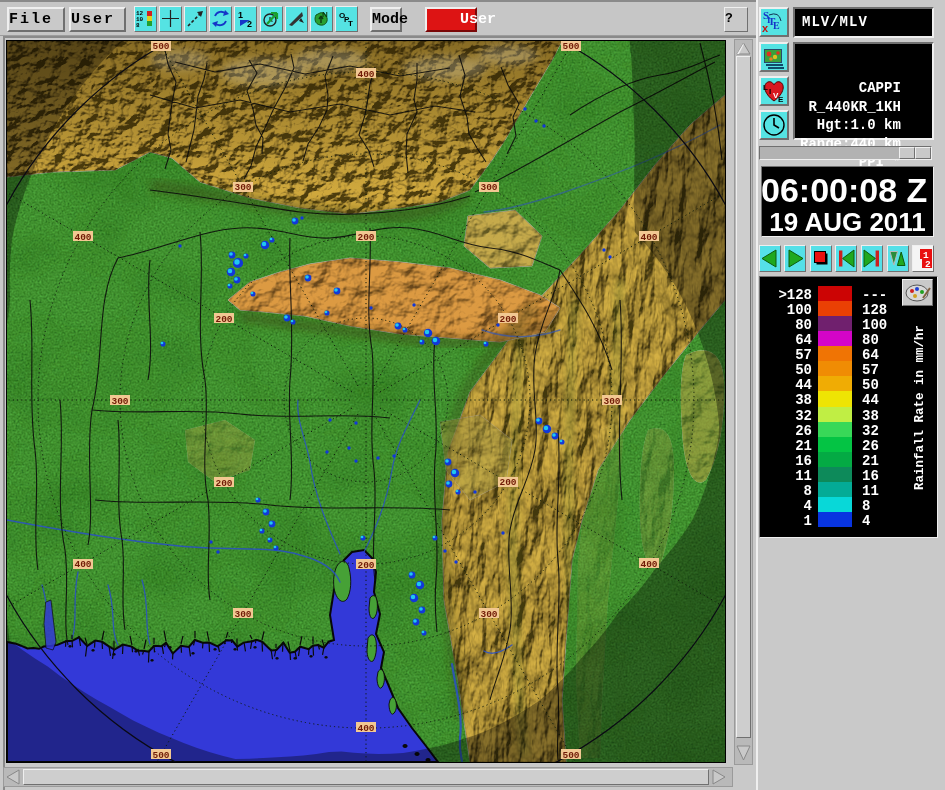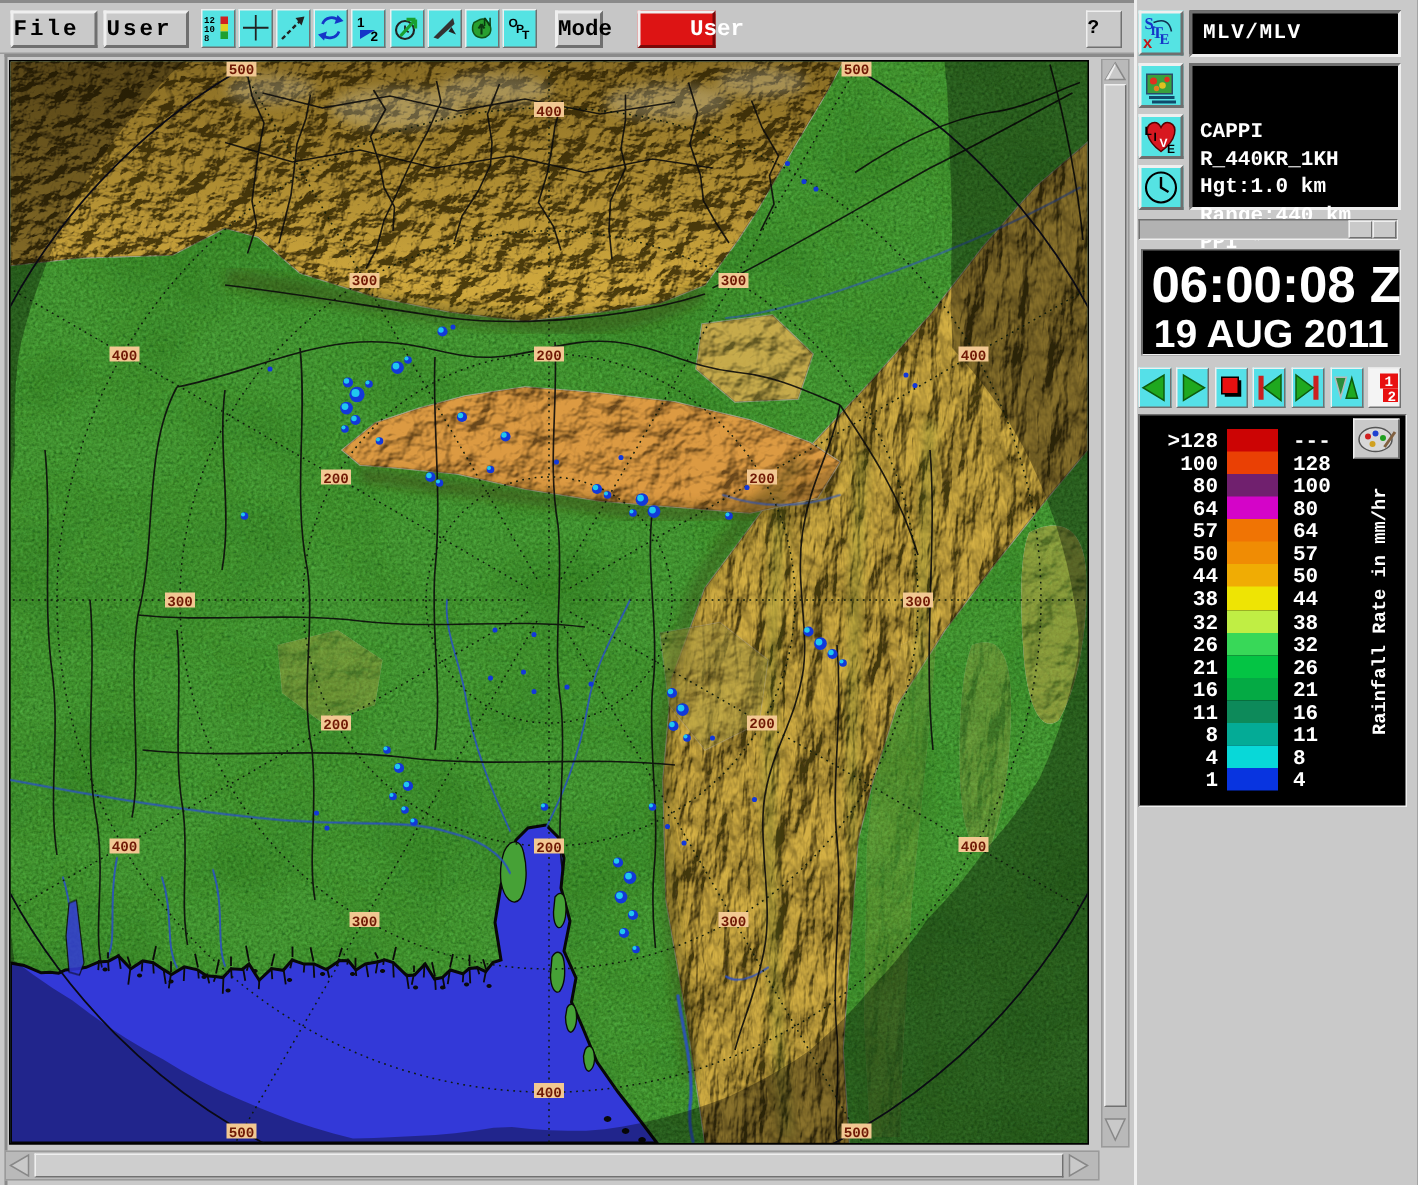--- a/index.html
+++ b/index.html
@@ -2,21 +2,21 @@
 <html><head><meta charset="utf-8">
 <style>
 html,body{margin:0;padding:0;width:945px;height:790px;overflow:hidden;background:#c9c9c9;}
 *{box-sizing:border-box;}
 body{font-family:"Liberation Sans",sans-serif;position:relative;}
 .raised{border-top:2px solid #efefef;border-left:2px solid #efefef;border-right:2px solid #6f6f6f;border-bottom:2px solid #6f6f6f;background:#c9c9c9;}
 .raised1{border-top:1px solid #efefef;border-left:1px solid #efefef;border-right:1px solid #707070;border-bottom:1px solid #707070;background:#c9c9c9;}
 .sunken{border-top:2px solid #707070;border-left:2px solid #707070;border-right:2px solid #efefef;border-bottom:2px solid #efefef;}
 .abs{position:absolute;}
 .btnlbl{font-weight:bold;font-size:15px;color:#000;text-align:left;font-family:"Liberation Mono",monospace;letter-spacing:2px;}
-.mono{font-family:"Liberation Mono",monospace;font-weight:bold;color:#fff;}
+.mono{font-family:"Liberation Mono",monospace;font-weight:bold;color:#fff;text-align:right;}
 </style></head>
 <body>
 
 <div class="abs" style="left:0;top:0;width:756px;height:36px;background:#c6c6c6;border-top:2px solid #8a8a8a;border-bottom:1px solid #9c9c9c;"></div>
 <div class="abs raised btnlbl" style="left:7px;top:7px;width:58px;height:25px;line-height:21px;">File</div>
 <div class="abs raised btnlbl" style="left:69px;top:7px;width:57px;height:25px;line-height:21px;">User</div>
 <div class="abs raised1" style="left:134.0px;top:6px;width:23px;height:26px;background:#55e3e3;padding:2px 1px 1px 1px;"><svg width="19" height="19">
       <g font-size="6" font-weight="bold" fill="#000" font-family="Liberation Mono">
         <text x="0" y="6">12</text>
         <text x="0" y="12">10</text>
@@ -450,21 +450,21 @@
 R_440KR_1KH
 Hgt:1.0 km
 Range:440 km
 PPI_*</div>
 
 <div class="abs sunken" style="left:759px;top:146px;width:173px;height:14px;background:#b2b2b2;border-width:1px;"></div>
 <div class="abs raised1" style="left:899px;top:147px;width:16px;height:12px;"></div>
 <div class="abs raised1" style="left:915px;top:147px;width:16px;height:12px;"></div>
 
 <div class="abs sunken" style="left:761px;top:166px;width:173px;height:71px;background:#000;border-width:1px;"></div>
-<div class="abs" style="left:761px;top:171px;width:173px;text-align:right;color:#fff;font-weight:bold;font-size:34px;letter-spacing:0px;font-family:'Liberation Sans',sans-serif;">06:00:08&nbsp;Z</div>
+<div class="abs" style="left:761px;top:171px;width:173px;text-align:left;color:#fff;font-weight:bold;font-size:34px;letter-spacing:0px;font-family:'Liberation Sans',sans-serif;">06:00:08&nbsp;Z</div>
 <div class="abs" style="left:761px;top:207px;width:173px;text-align:center;color:#fff;font-weight:bold;font-size:26px;font-family:'Liberation Sans',sans-serif;">19 AUG 2011</div>
 
 <div class="abs raised1" style="left:758.5px;top:245px;width:22px;height:27px;background:#55e0e8;padding:2px 0px;text-align:center;"><svg width="19" height="21">
       <polygon points="16,2 16,19 2,10.5" fill="#1fa81f" stroke="#0c5c0c"></polygon>
     </svg></div>
 <div class="abs raised1" style="left:784.1px;top:245px;width:22px;height:27px;background:#55e0e8;padding:2px 0px;text-align:center;"><svg width="19" height="21">
       <polygon points="3,2 3,19 17,10.5" fill="#1fa81f" stroke="#0c5c0c"></polygon>
     </svg></div>
 <div class="abs raised1" style="left:809.7px;top:245px;width:22px;height:27px;background:#55e0e8;padding:2px 0px;text-align:center;"><svg width="19" height="21">
       <rect x="5.5" y="5.5" width="11" height="11" fill="#000"></rect>

